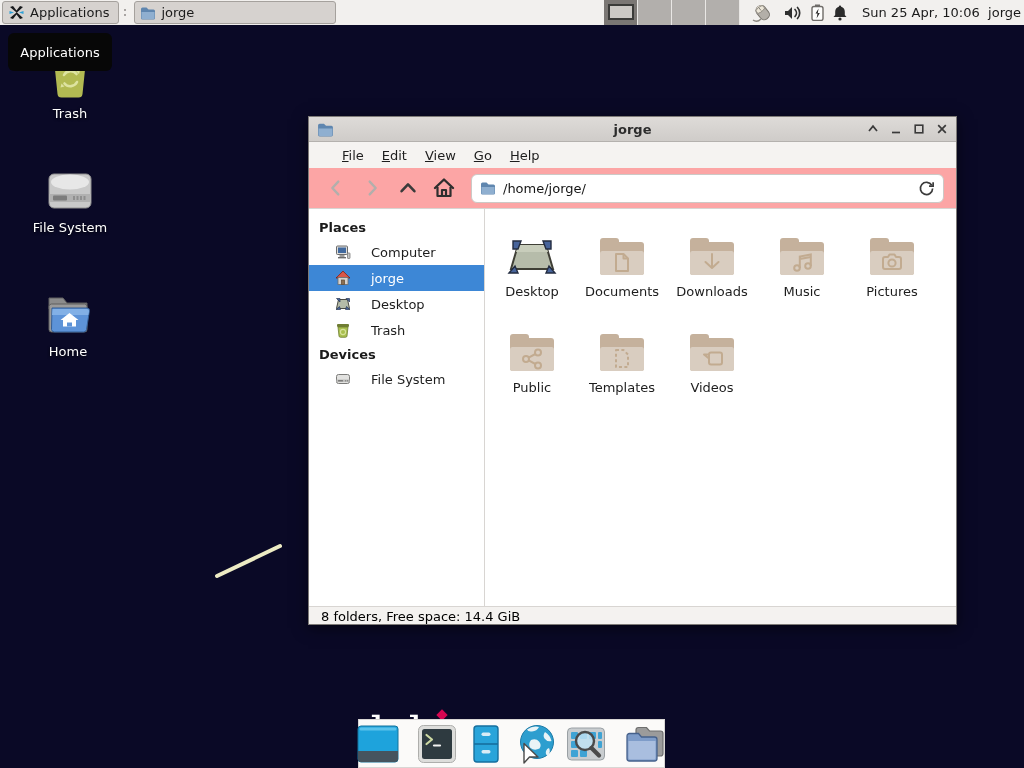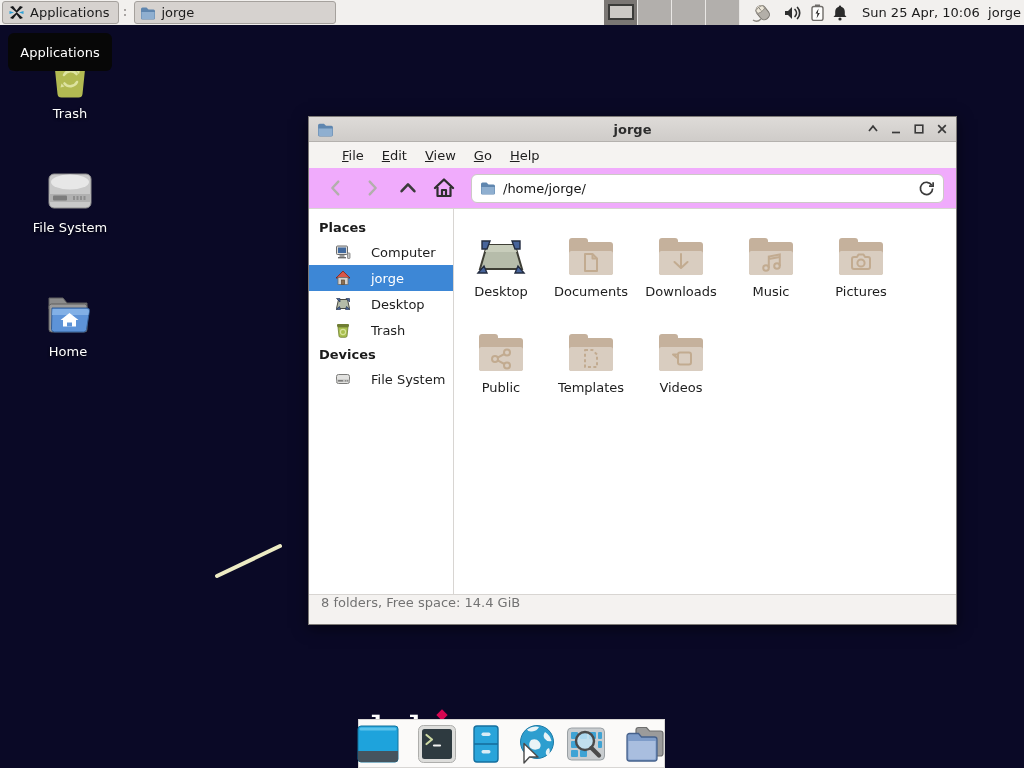--- a/index.html
+++ b/index.html
@@ -36,35 +36,35 @@
   .window { position:absolute; left:308px; top:116px; width:649px; height:509px; background:#fff;
             border:1px solid #7d7a77; box-shadow:0 3px 14px rgba(0,0,0,.55); display:flex; flex-direction:column; }
   .titlebar { height:25px; background:linear-gradient(#dedbd8,#cfccc9); border-bottom:1px solid #b4b1ae;
               display:flex; align-items:center; padding:0 8px; flex:0 0 auto; }
   .title-text { position:absolute; left:0; right:0; text-align:center; font-weight:bold; color:#2c2c2c; }
   .win-controls { margin-left:auto; display:flex; gap:11px; align-items:center; z-index:2; }
   .win-controls svg { display:block; }
   .menubar { height:26px; background:#f5f3f1; display:flex; align-items:center; padding-left:24px; flex:0 0 auto; }
   .menu-item { display:inline-block; padding:4px 9px; color:#1d1d1d; }
   .menu-item::first-letter { text-decoration:underline; }
-  .toolbar { height:41px; background:#f0abfc; border-bottom:1px solid #d8d5d2; display:flex; align-items:center; padding:0 12px; gap:6px; flex:0 0 auto; }
+  .toolbar { height:41px; background:#fca5a5; border-bottom:1px solid #d8d5d2; display:flex; align-items:center; padding:0 12px; gap:6px; flex:0 0 auto; }
   .tool-btn { width:30px; height:30px; display:flex; align-items:center; justify-content:center; }
   .pathbar { flex:1; height:29px; background:#fff; border:1px solid #ccc9c6; border-radius:6px; margin-left:6px;
              display:flex; align-items:center; padding:0 8px; gap:7px; color:#141414; }
   .pathbar .reload { margin-left:auto; }
   .content { flex:1; display:flex; min-height:0; }
-  .sidebar { width:145px; background:#fff; border-right:1px solid #d8d5d2; padding-top:7px; flex:0 0 auto; }
+  .sidebar { width:176px; background:#fff; border-right:1px solid #d8d5d2; padding-top:7px; flex:0 0 auto; }
   .side-header { font-weight:bold; color:#1b1b1b; padding:4px 0 4px 10px; }
   .side-item { height:26px; display:flex; align-items:center; gap:20px; padding-left:26px; color:#1d1d1d; }
   .side-item.selected { background:#3d87d6; color:#fff; }
   .mainarea { flex:1; background:#fff; padding:16px 0 0 2px; display:flex; flex-wrap:wrap; align-content:flex-start; }
   .fcell { width:90px; height:96px; display:flex; flex-direction:column; align-items:center; }
   .fcell .ficon { height:54px; display:flex; align-items:flex-end; justify-content:center; }
   .fcell .flbl { margin-top:5px; color:#1d1d1d; }
-  .statusbar { height:30px; background:#f4f2f0; border-top:1px solid #d8d5d2; display:flex; align-items:flex-start; padding-left:12px; color:#737373; flex:0 0 auto; }
+  .statusbar { height:18px; background:#f4f2f0; border-top:1px solid #d8d5d2; display:flex; align-items:flex-end; padding-left:12px; color:#000000; flex:0 0 auto; }
 
   
   .debian { position:absolute; left:0; top:660px; width:858px; text-align:center; color:#fff;
             font-family:"DejaVu Serif","Liberation Serif",serif; font-size:44px; letter-spacing:-1px;margin-top:48px; }
   .debian .iwrap { position:relative; display:inline-block; }
   .debian .diamond { position:absolute; left:50%; top:3px; width:8px; height:8px; background:#d70751; transform:translateX(-50%) rotate(45deg); }
   .dock { position:absolute; left:358px; top:719px; width:307px; height:49px; background:#fbfaf9; border:1px solid #d8d6d4;
           display:flex; align-items:center; justify-content:center; gap:9px; }
   .dock .sep { width:2px; height:36px; background:#c6c4c2; }
   .dock-item { display:flex; align-items:center; justify-content:center; }

